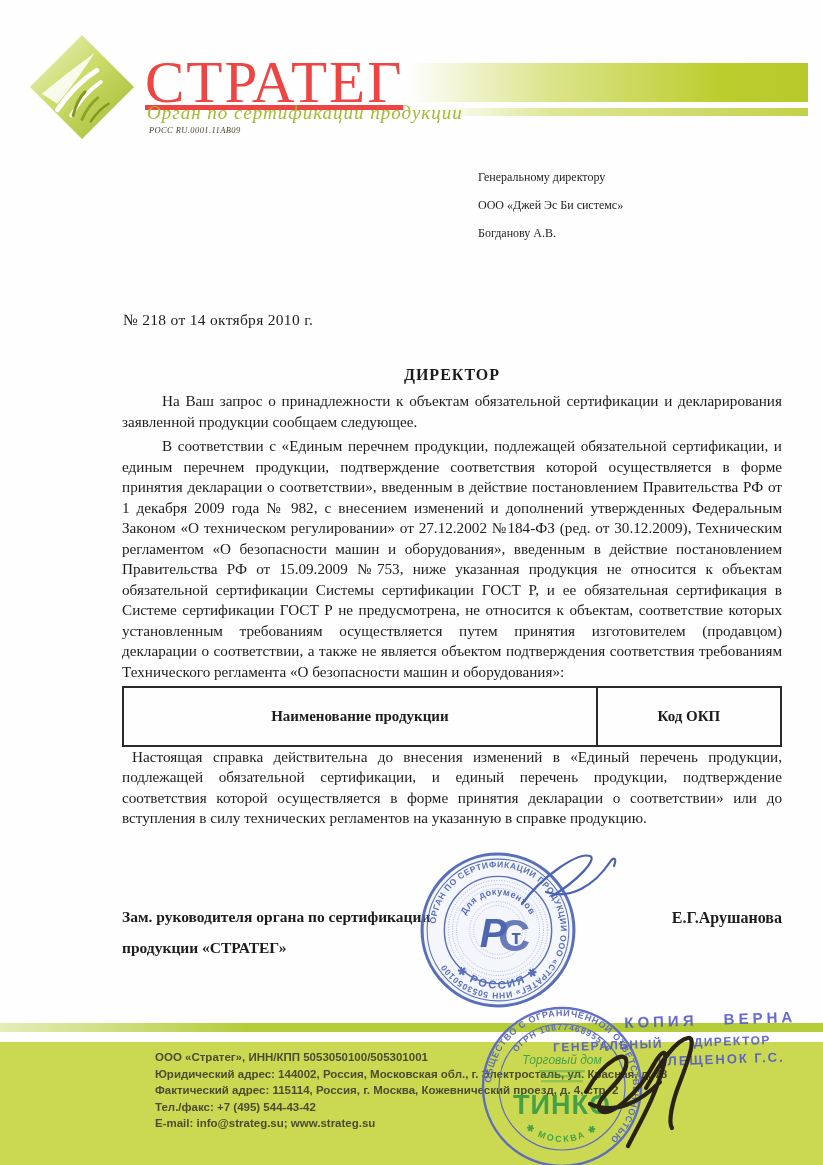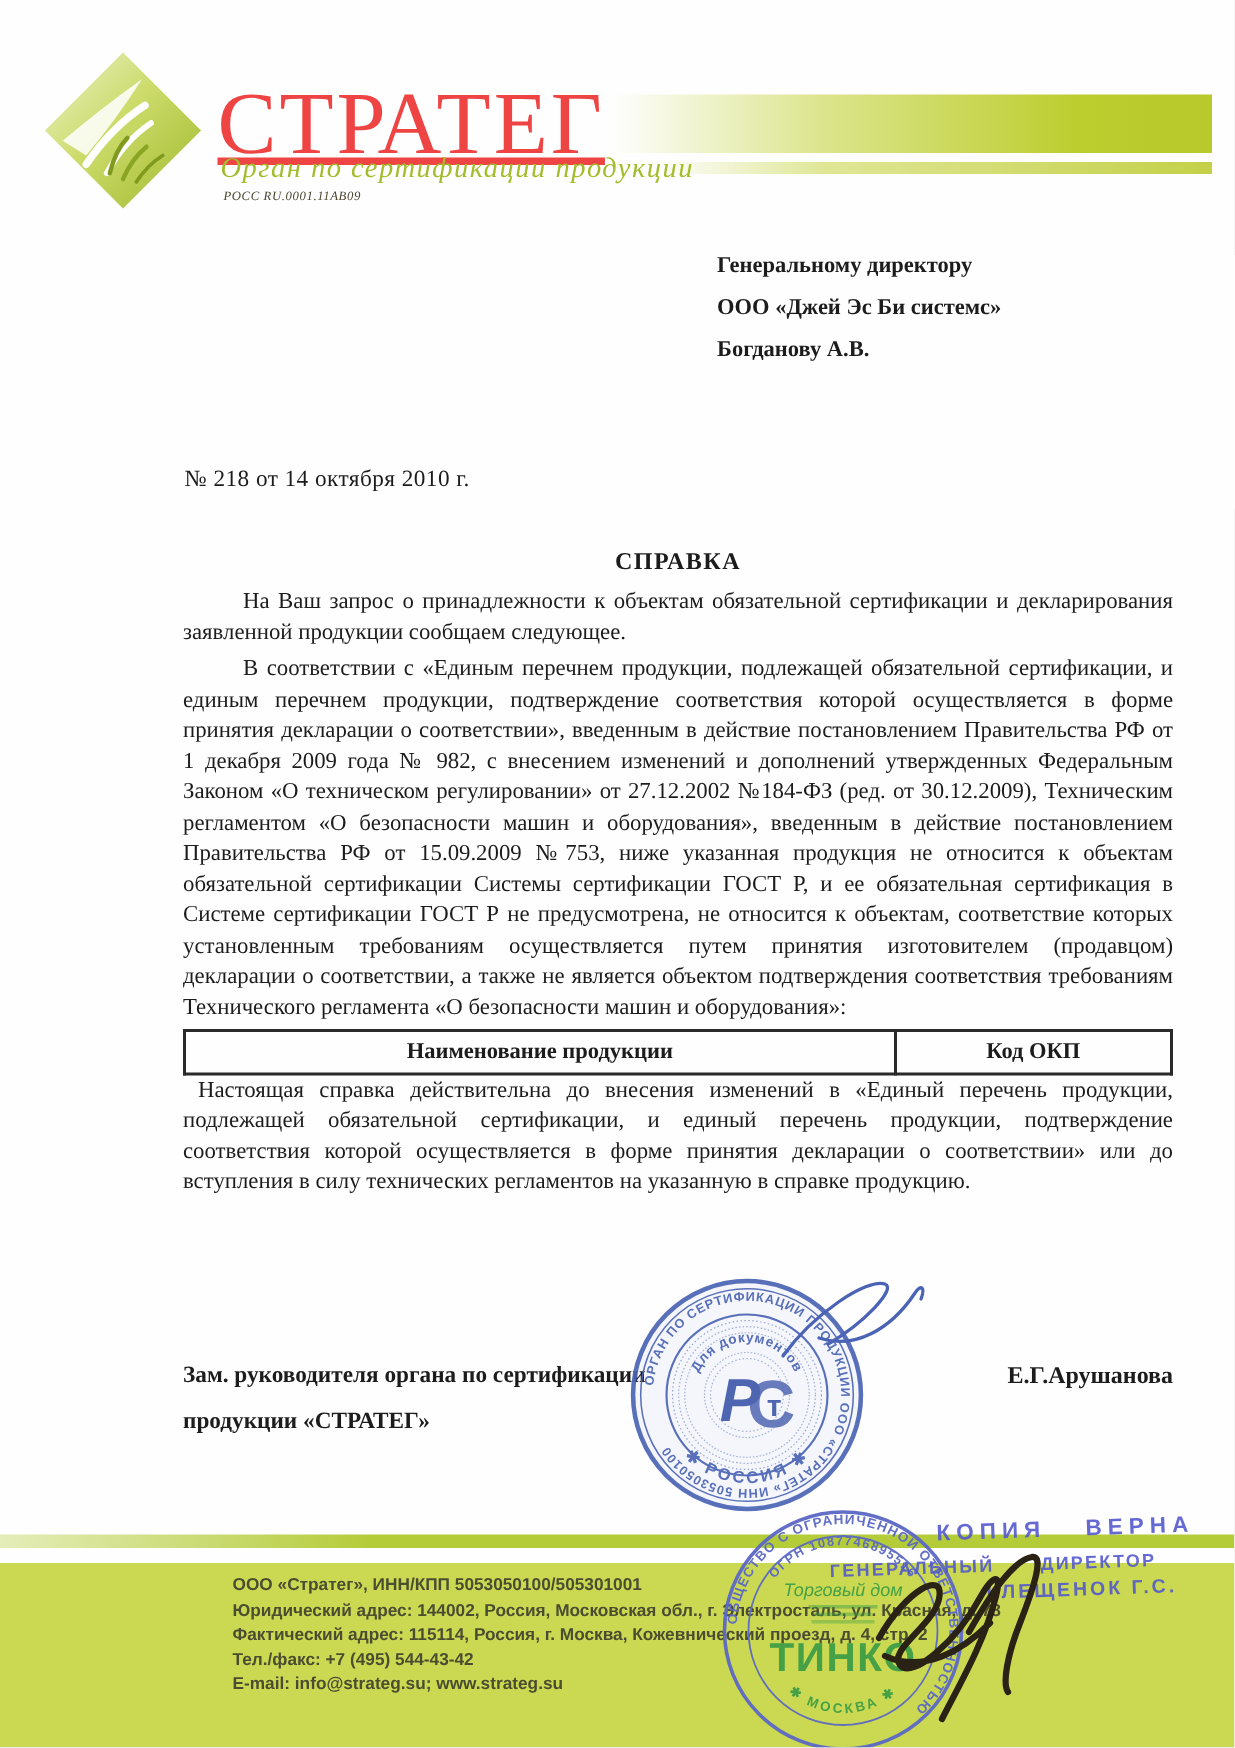--- a/index.html
+++ b/index.html
@@ -14,34 +14,34 @@
   .org-sub{position:absolute;left:119px;top:72px;font-size:19px;font-style:italic;
            color:#a3bc2c;letter-spacing:1px;white-space:nowrap;}
   .org-reg{position:absolute;left:121px;top:95px;font-size:8.5px;font-style:italic;
            color:#4a452f;letter-spacing:.4px;}
   .top-band{position:absolute;left:408px;top:63px;width:400px;height:39px;
             background:linear-gradient(90deg,rgba(191,208,47,0) 0%,rgba(191,208,47,.55) 35%,#bccd2e 78%,#b7c92b 100%);}
   .top-stripe{position:absolute;left:438px;top:108px;width:370px;height:8px;
             background:linear-gradient(90deg,rgba(191,208,47,0) 0%,rgba(191,208,47,.5) 30%,#c3d148 100%);}
 
   
-  .recipient{position:absolute;left:478px;top:163px;font-weight:bold;font-size:15px;line-height:28px;}
+  .recipient{position:absolute;left:478px;top:163px;font-weight:normal;font-size:12px;line-height:28px;}
 
   
   .ref-line{position:absolute;left:123px;top:311px;font-weight:normal;font-size:15.5px;letter-spacing:.3px;}
   .doc-title{position:absolute;left:122px;top:366px;width:660px;text-align:center;
              font-weight:bold;font-size:16px;letter-spacing:1px;}
   .body-col{position:absolute;left:122px;top:391px;width:660px;font-size:15.2px;line-height:20.5px;}
   .body-col p{margin:0 0 4px 0;text-align:justify;}
   .p-indent{text-indent:40px;}
   .p-small-indent{text-indent:10px;}
 
   
   .prod-table{width:100%;border-collapse:collapse;margin-top:2px;}
-  .prod-table th,.prod-table td{border:2px solid #2a2a2a;font-size:15px;padding:3px 8px;}
+  .prod-table th,.prod-table td{border:2px solid #2a2a2a;font-size:15px;padding:18px 8px;}
   .prod-table th{font-weight:bold;text-align:center;}
   .prod-table td.name{ text-align:left;}
   .prod-table td.code{ text-align:center;}
   .validity{margin-top:14px;}
 
   
   .sign-row{position:absolute;left:122px;top:901px;width:660px;display:flex;}
   .sign-title{font-weight:bold;font-size:15.5px;line-height:31px;width:430px;}
   .sign-name{font-weight:bold;font-size:16px;margin-left:auto;padding-top:8px;}
 
@@ -94,21 +94,21 @@
   <div class="top-band"></div>
   <div class="top-stripe"></div>
 
   <div class="recipient">
     <div>Генеральному директору</div>
     <div>ООО «Джей Эс Би системс»</div>
     <div>Богданову А.В.</div>
   </div>
 
   <div class="ref-line">№  218 от 14 октября 2010 г.</div>
-  <div class="doc-title">СПРАВКА</div>
+  <div class="doc-title">ДИРЕКТОР</div>
 
   <div class="body-col">
     <p class="p-indent">На Ваш запрос о принадлежности к объектам обязательной сертификации и декларирования заявленной продукции сообщаем следующее.</p>
     <p class="p-indent">В соответствии с «Единым перечнем продукции, подлежащей обязательной сертификации, и единым перечнем продукции, подтверждение соответствия которой осуществляется в форме принятия декларации о соответствии», введенным в действие постановлением Правительства РФ от 1 декабря 2009 года № 982, с внесением  изменений и дополнений утвержденных Федеральным Законом «О техническом регулировании» от 27.12.2002 №184-ФЗ (ред. от 30.12.2009), Техническим регламентом «О безопасности машин и оборудования», введенным в действие постановлением Правительства РФ от 15.09.2009 №753, ниже указанная продукция не относится  к объектам обязательной сертификации Системы сертификации ГОСТ Р, и ее обязательная сертификация в Системе сертификации ГОСТ Р не предусмотрена, не относится к объектам, соответствие которых установленным требованиям осуществляется путем принятия изготовителем (продавцом) декларации о соответствии, а также не является объектом подтверждения соответствия требованиям Технического регламента «О безопасности машин и оборудования»:</p>
 
     <table class="prod-table">
       <tbody>
           <tr>
         <th style="width:72%">Наименование продукции</th>
         <th>Код ОКП</th>

